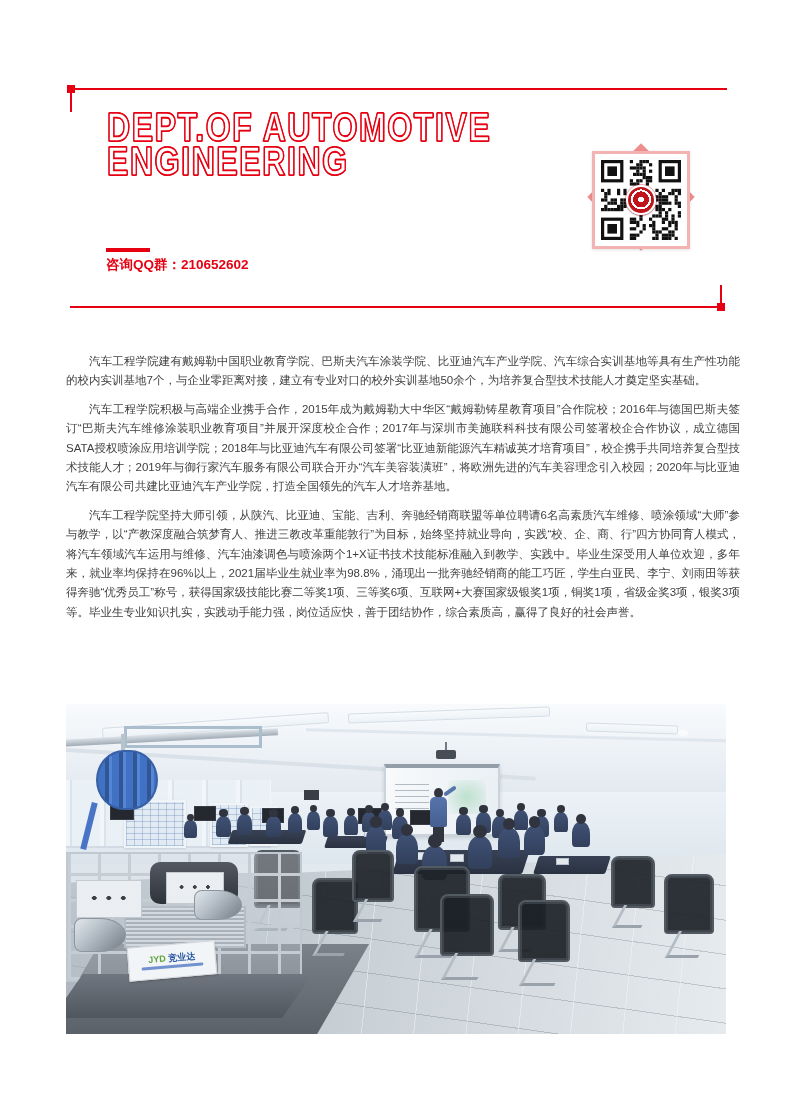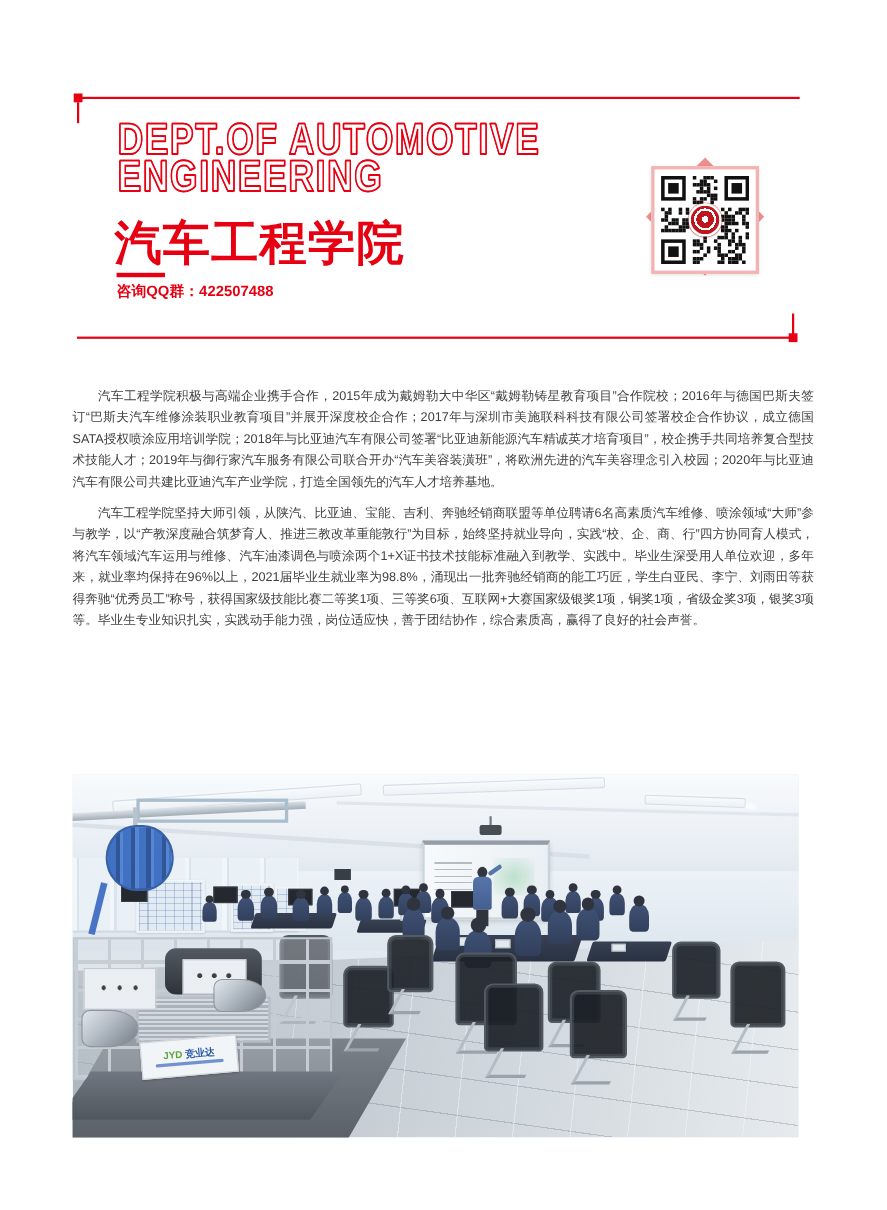--- a/index.html
+++ b/index.html
@@ -132,24 +132,23 @@
   <div class="abs red top-line"></div>
   <div class="abs red tl-tick"></div>
   <div class="abs red br-square"></div>
   <div class="abs red bottom-line"></div>
   <div class="abs red br-tick"></div>
 
   <div class="abs title-en">
     <div>DEPT.OF AUTOMOTIVE</div>
     <div>ENGINEERING</div>
   </div>
-  <div class="abs title-cn">汽车工程学院</div>
   <div class="abs red cn-underline"></div>
   <div class="abs qq-line">
-    <span>咨询QQ群：</span><span>422507488</span>
+    <span>咨询QQ群：</span><span>210652602</span>
   </div>
 
   <div class="abs qr-diamond"></div>
   <div class="abs qr-frame"></div>
   <div class="abs qr-code"><svg width="80" height="80" viewBox="0 0 25 25" xmlns="http://www.w3.org/2000/svg">
         <rect width="25" height="25" fill="#fff"></rect>
         <rect x="0" y="0" width="7" height="7" fill="#111"></rect>
         <rect x="1" y="1" width="5" height="5" fill="#fff"></rect>
         <rect x="2" y="2" width="3" height="3" fill="#111"></rect>
         <rect x="18" y="0" width="7" height="7" fill="#111"></rect>
@@ -309,20 +308,21 @@
         <rect x="16" y="24" width="1" height="1" fill="#111"></rect>
         <rect x="17" y="24" width="1" height="1" fill="#111"></rect>
         <rect x="19" y="24" width="1" height="1" fill="#111"></rect>
         <rect x="20" y="24" width="1" height="1" fill="#111"></rect>
         <rect x="21" y="24" width="1" height="1" fill="#111"></rect>
         <rect x="23" y="24" width="1" height="1" fill="#111"></rect>
       </svg></div>
   <div class="abs qr-logo"></div>
 
   <div class="abs copy">
+    <p>汽车工程学院建有戴姆勒中国职业教育学院、巴斯夫汽车涂装学院、比亚迪汽车产业学院、汽车综合实训基地等具有生产性功能的校内实训基地7个，与企业零距离对接，建立有专业对口的校外实训基地50余个，为培养复合型技术技能人才奠定坚实基础。</p>
     <p>汽车工程学院积极与高端企业携手合作，2015年成为戴姆勒大中华区“戴姆勒铸星教育项目”合作院校；2016年与德国巴斯夫签订“巴斯夫汽车维修涂装职业教育项目”并展开深度校企合作；2017年与深圳市美施联科科技有限公司签署校企合作协议，成立德国SATA授权喷涂应用培训学院；2018年与比亚迪汽车有限公司签署“比亚迪新能源汽车精诚英才培育项目”，校企携手共同培养复合型技术技能人才；2019年与御行家汽车服务有限公司联合开办“汽车美容装潢班”，将欧洲先进的汽车美容理念引入校园；2020年与比亚迪汽车有限公司共建比亚迪汽车产业学院，打造全国领先的汽车人才培养基地。</p>
     <p>汽车工程学院坚持大师引领，从陕汽、比亚迪、宝能、吉利、奔驰经销商联盟等单位聘请6名高素质汽车维修、喷涂领域“大师”参与教学，以“产教深度融合筑梦育人、推进三教改革重能敦行”为目标，始终坚持就业导向，实践“校、企、商、行”四方协同育人模式，将汽车领域汽车运用与维修、汽车油漆调色与喷涂两个1+X证书技术技能标准融入到教学、实践中。毕业生深受用人单位欢迎，多年来，就业率均保持在96%以上，2021届毕业生就业率为98.8%，涌现出一批奔驰经销商的能工巧匠，学生白亚民、李宁、刘雨田等获得奔驰“优秀员工”称号，获得国家级技能比赛二等奖1项、三等奖6项、互联网+大赛国家级银奖1项，铜奖1项，省级金奖3项，银奖3项等。毕业生专业知识扎实，实践动手能力强，岗位适应快，善于团结协作，综合素质高，赢得了良好的社会声誉。</p>
   </div>
 
   <div class="abs photo">
     <div class="abs ph-ceiling"></div>
     <div class="abs beam1"></div>
     <div class="abs beam2"></div>
     <div class="abs tube tube1"></div>
     <div class="abs tube tube2"></div>

